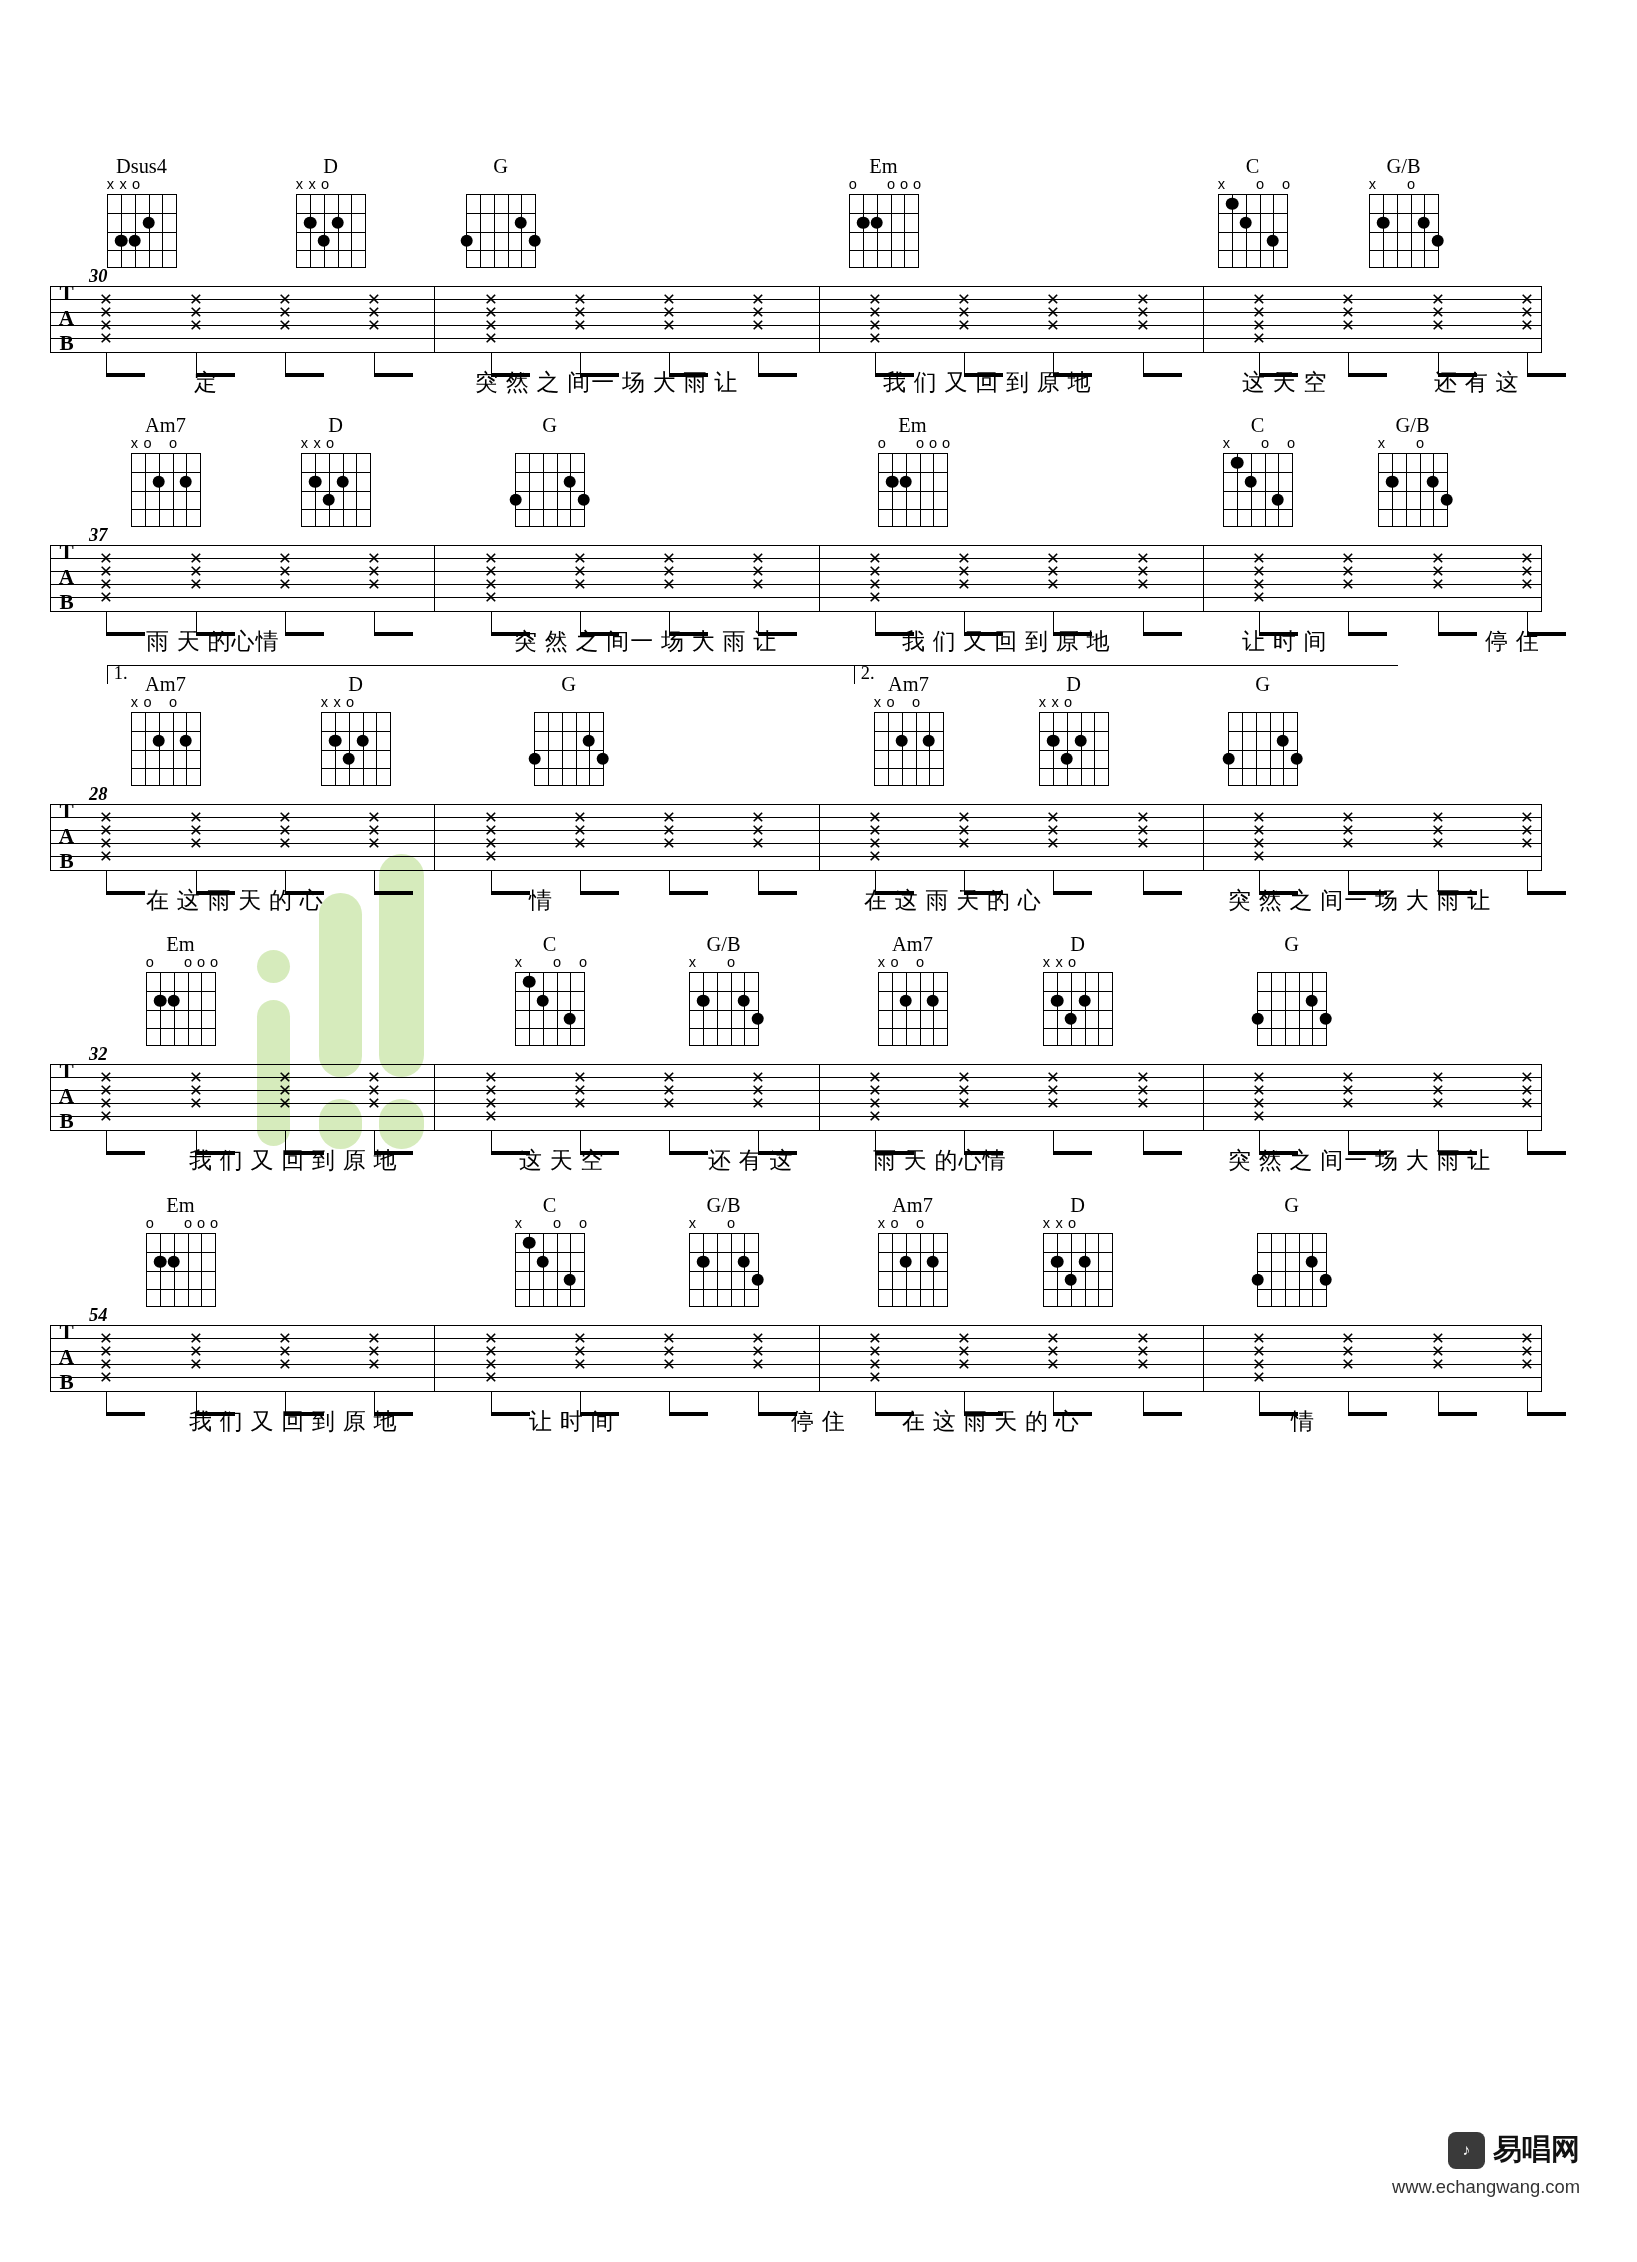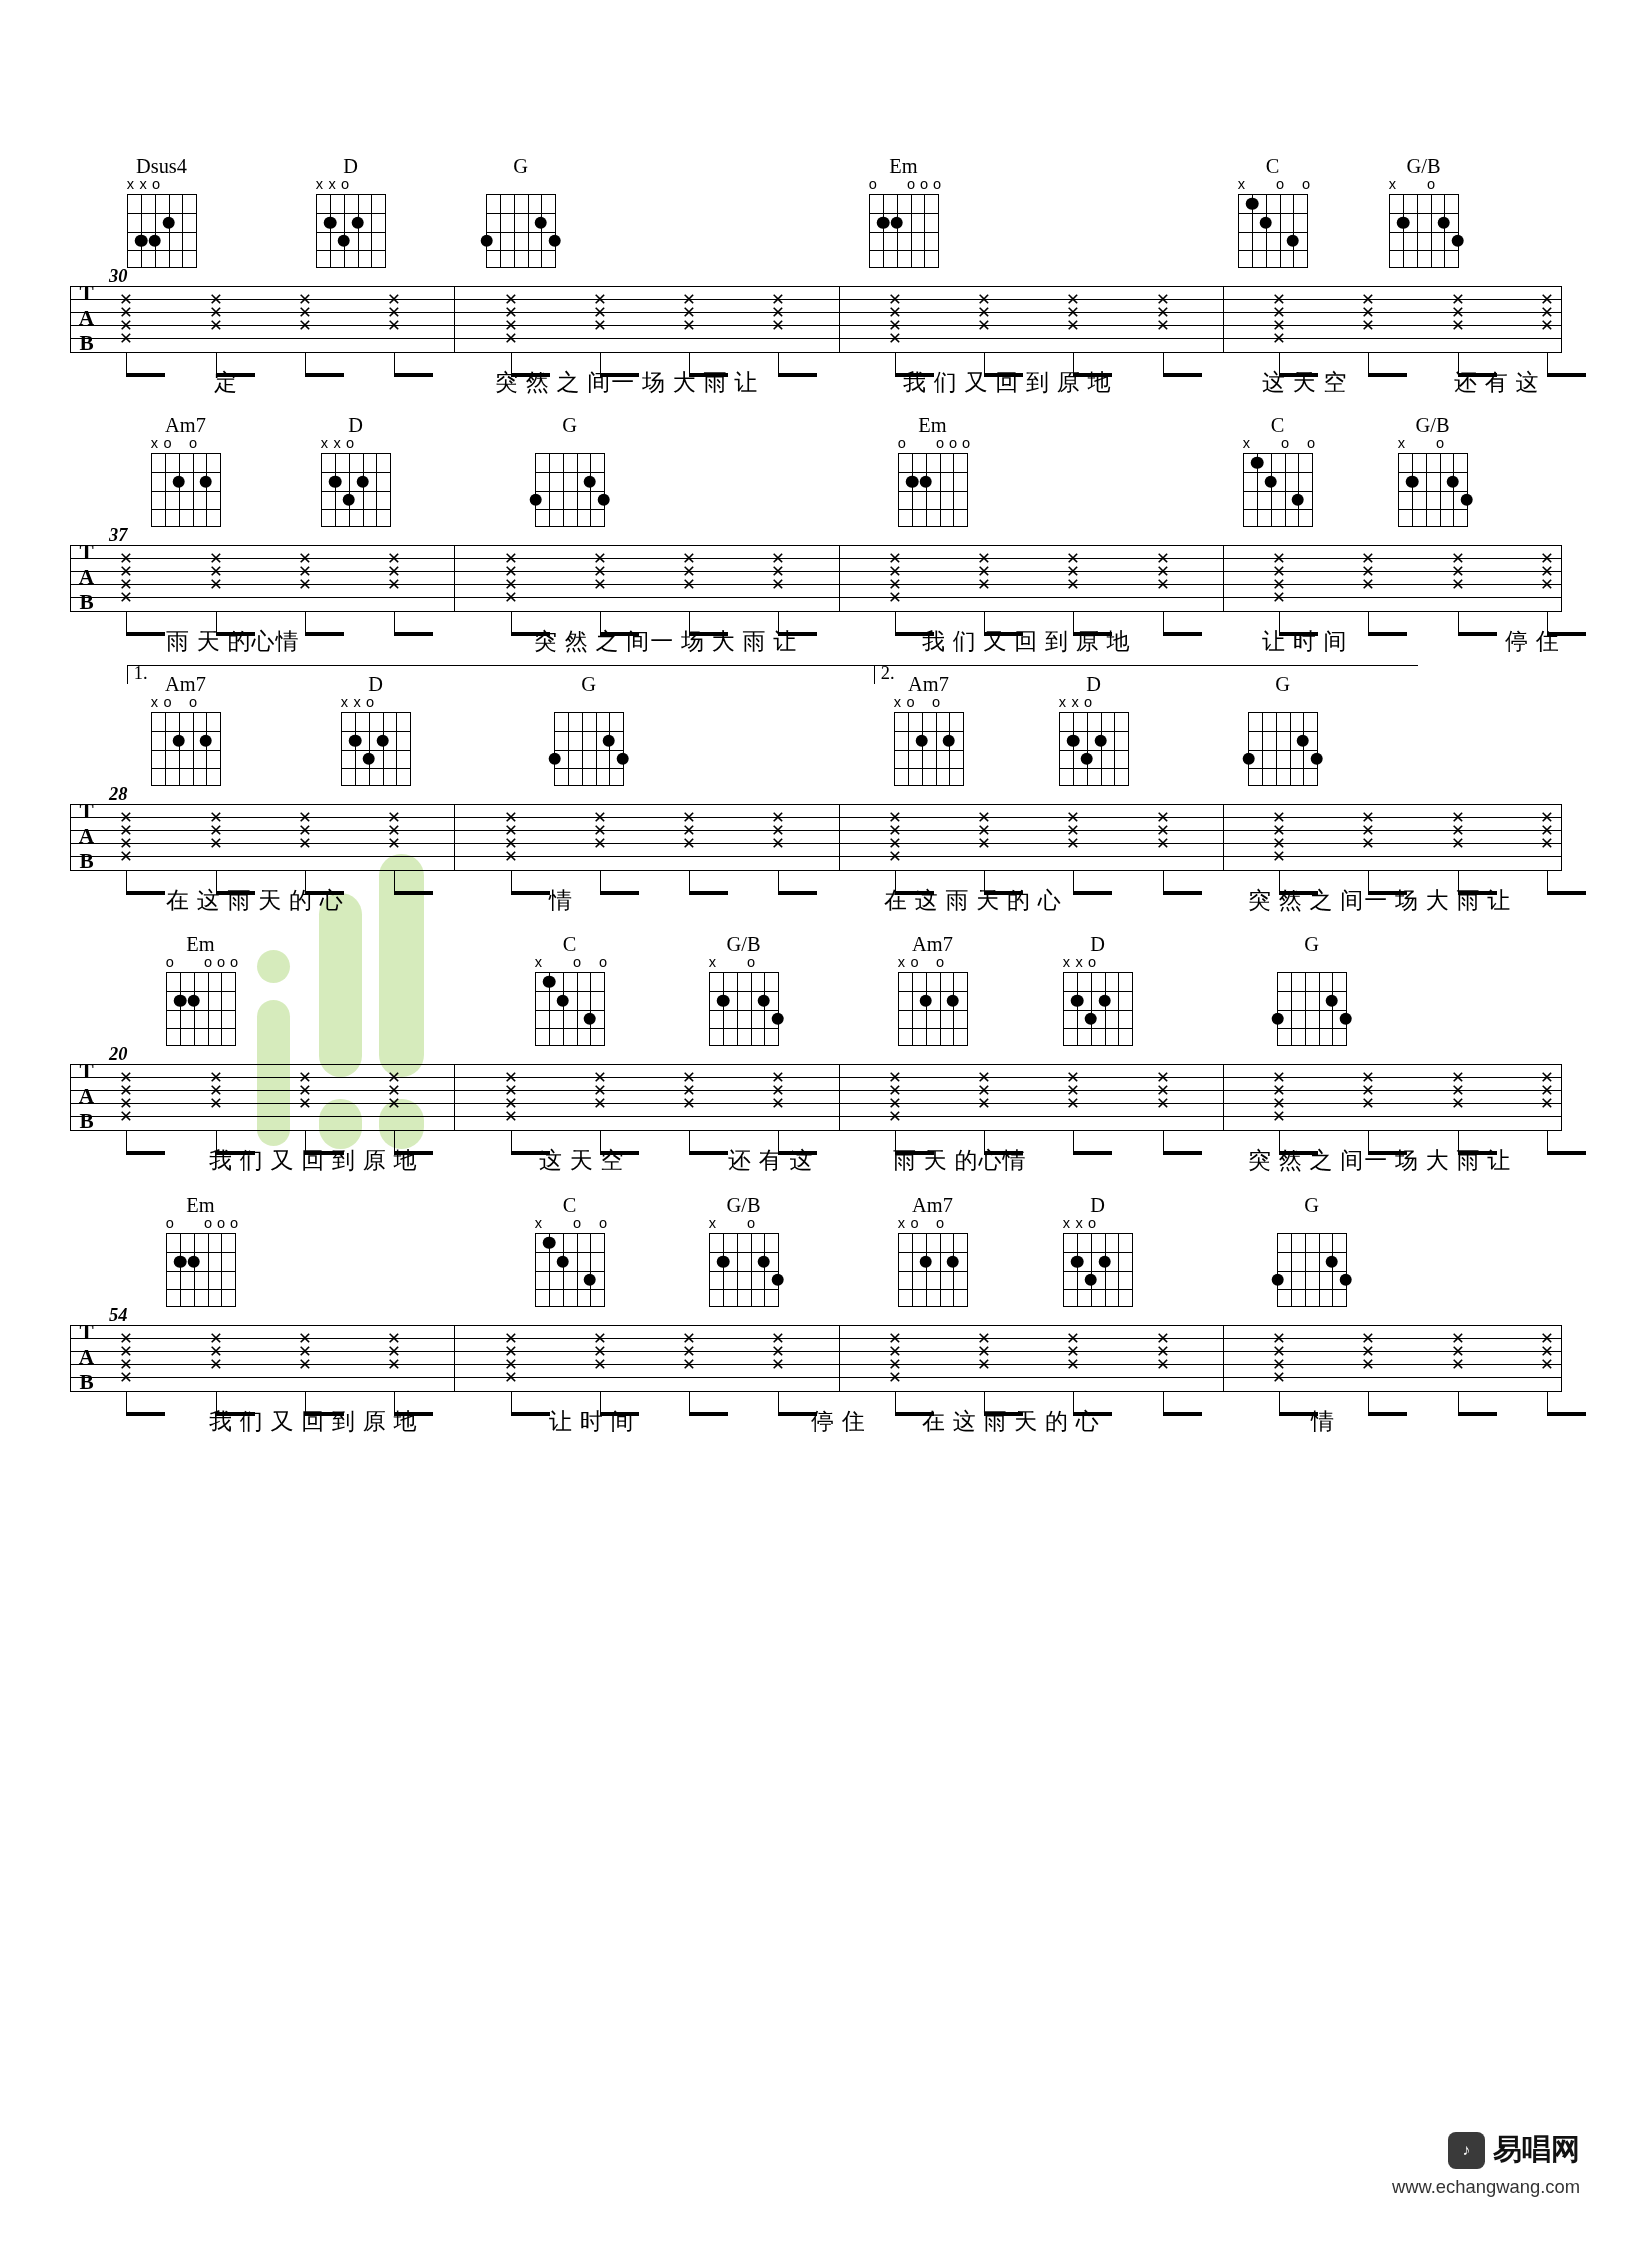--- a/index.html
+++ b/index.html
@@ -43,21 +43,21 @@
   }
   .wm .blob{position:absolute;background:#cfe8b0;opacity:.85;}
   .wm .b1{left:53px;top:17.5px;width:33px;height:33px;border-radius:50%;}
   .wm .b2{left:53px;top:68px;width:33px;height:146px;border-radius:16.5px;}
   .wm .b3{left:115px;top:-39px;width:43px;height:184px;border-radius:21.3px;}
   .wm .b4{left:175px;top:-78px;width:45px;height:223px;border-radius:22px;}
   .wm .b5{left:115px;top:167px;width:43px;height:50px;border-radius:21.3px;}
   .wm .b6{left:175px;top:167px;width:45px;height:50px;border-radius:22px;}
 
   
-  .system{position:absolute;left:8px;width:1592px;padding-left:12px;}
+  .system{position:absolute;left:0;width:1592px;}
   .chordrow{position:relative;height:115px;}
   .chord{position:absolute;width:89px;}
   .chord .cname{
     text-align:center;font-size:20.4px;font-family:"Liberation Serif",serif;
     color:#000;height:23px;line-height:23px;
   }
   .chord .cmarks{
     height:15.5px;position:relative;
   }
   .chord .cmarks span{
@@ -987,21 +987,21 @@
               <div class="h" style="top: 18.4px;"></div>
               <div class="h" style="top: 37px;"></div>
               <div class="h" style="top: 55px;"></div>
               <div class="dot" style="left: 68px; top: 46px;"></div>
               <div class="dot" style="left: 54px; top: 28px;"></div>
               <div class="dot" style="left: 0px; top: 46px;"></div>
             </div>
           </div>
         </div>
         <div class="staff">
-          <div class="measnum" style="left: 89px; top: -3.9px;">20</div>
+          <div class="measnum" style="left: 89px; top: -3.9px;">32</div>
           <div class="staffbox">
             <div class="sline" style="top: 0px;"></div>
             <div class="sline" style="top: 13px;"></div>
             <div class="sline" style="top: 26px;"></div>
             <div class="sline" style="top: 39px;"></div>
             <div class="sline" style="top: 52px;"></div>
             <div class="sline" style="top: 66px;"></div>
             <div class="send" style="left: 0px;"></div>
             <div class="send" style="right: 0px;"></div>
             <div class="barline" style="left: 384px;"></div>

